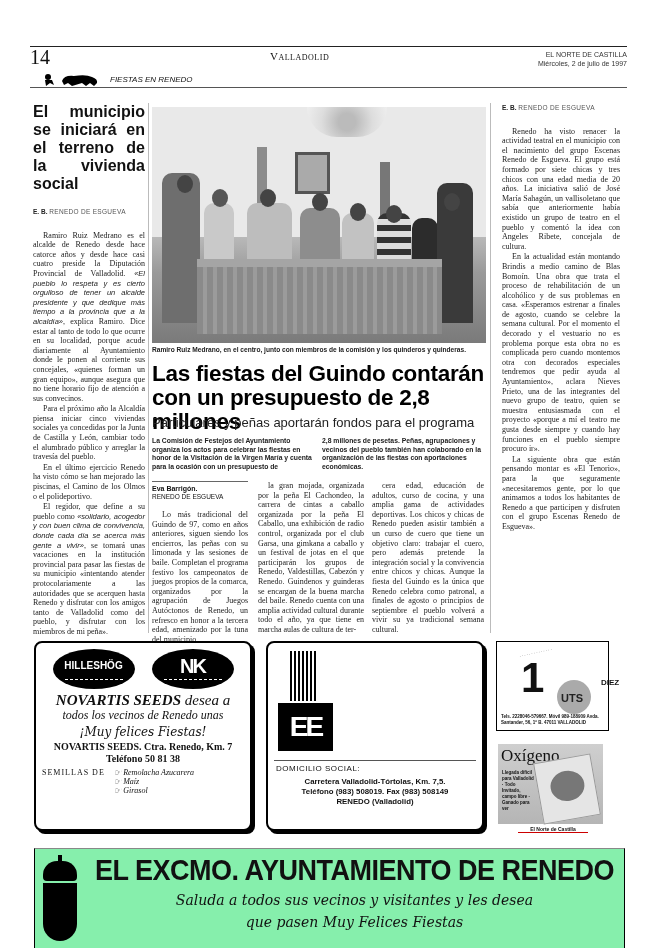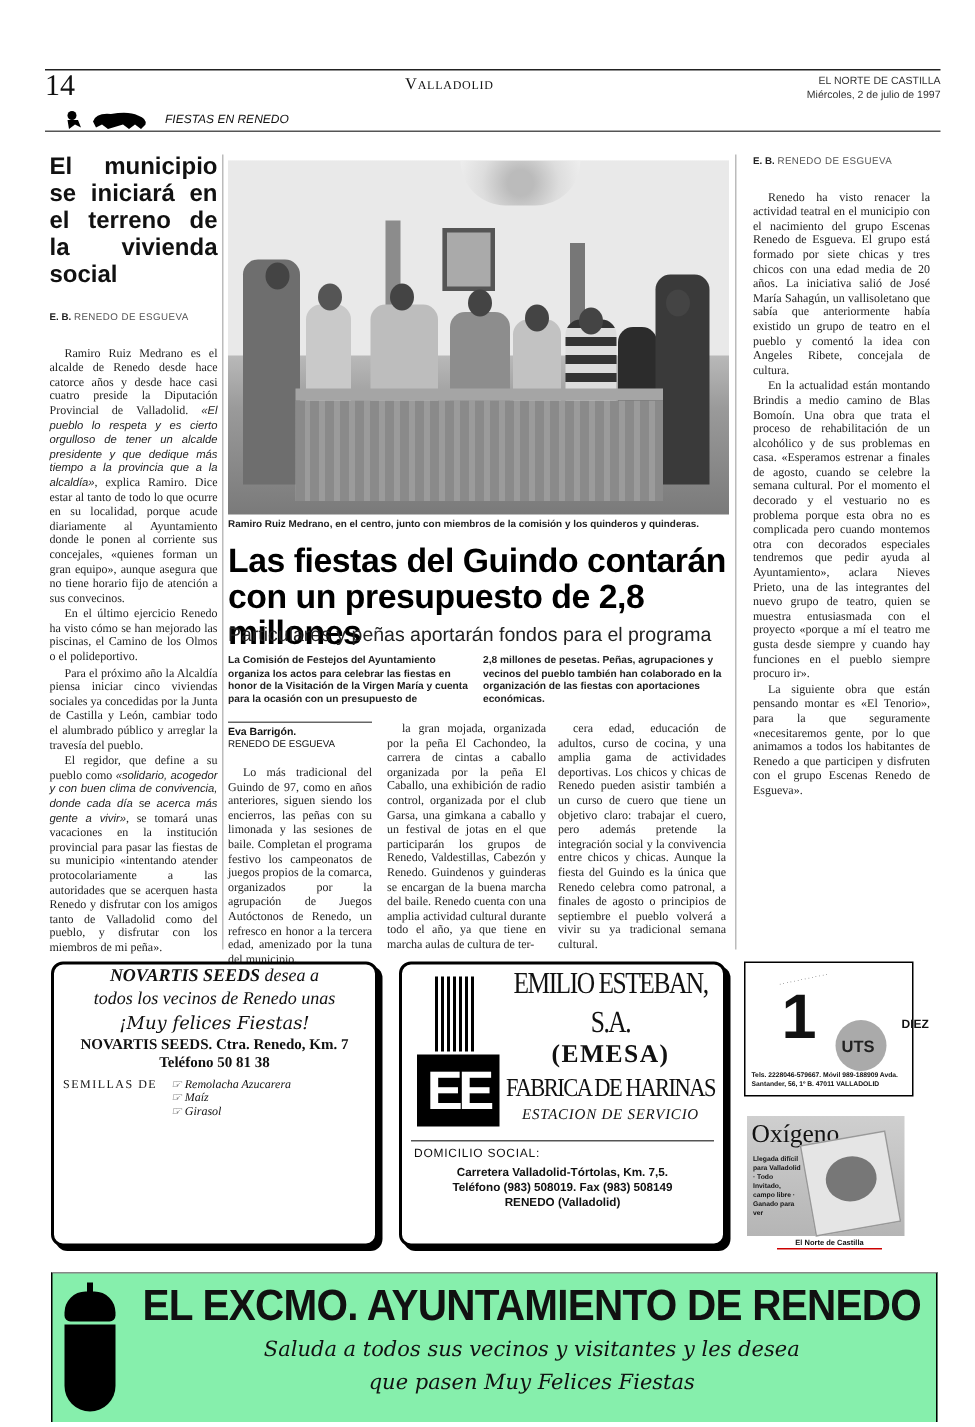--- a/index.html
+++ b/index.html
@@ -43,33 +43,33 @@
 
   .col-divider { position: absolute; width: 1px; background: #bbb; }
 
   
   .ad { position: absolute; background: #fff; border: 2px solid #000; border-radius: 8px; box-shadow: 3px 3px 0 #000; font-family: "Liberation Serif", serif; text-align: center; overflow: hidden; }
   .oval { display: inline-block; background: #000; color: #fff; border-radius: 50%; font-family: "Liberation Sans", sans-serif; font-weight: bold; }
   .ad-novartis .ovals { display: flex; justify-content: space-around; padding: 6px 8px 4px; }
   .ad-novartis .oval { width: 82px; height: 40px; line-height: 34px; font-size: 10px; position: relative; }
   .ad-novartis .oval.nk { font-size: 20px; letter-spacing: -2px; }
   .ad-novartis .oval::after { content:""; position:absolute; left:12px; right:12px; bottom:9px; border-bottom:1px dashed #fff; }
-  .ad-novartis .l1 { font-size: 12px; font-style: italic; line-height: 15px; }
+  .ad-novartis .l1 { font-size: 15px; font-style: italic; line-height: 15px; }
   .ad-novartis .l1 b { font-style: italic; }
   .ad-novartis .l2 { font-size: 12px; font-style: italic; line-height: 15px; }
   .ad-novartis .l3 { font-size: 12px; font-style: italic; line-height: 18px; font-family: "DejaVu Serif", serif; }
   .ad-novartis .l4 { font-size: 10px; font-weight: bold; line-height: 12px; }
   .ad-novartis .l5 { font-size: 10px; font-weight: bold; line-height: 12px; margin-bottom: 3px; }
   .ad-novartis .seeds { display: flex; text-align: left; padding-left: 6px; font-size: 8px; }
   .ad-novartis .seeds .lbl { width: 72px; letter-spacing: 1px; }
   .ad-novartis .seeds ul { list-style: none; font-style: italic; line-height: 9px; }
 
   .ad-emesa .logo { position: absolute; left: 10px; top: 8px; width: 55px; height: 100px; }
   .ad-emesa .logo .wheat { position:absolute; left:12px; top:0; width:28px; height:50px; background: repeating-linear-gradient(90deg,#000 0 2px,#fff 2px 4px); }
-  .ad-emesa .logo .ee { position:absolute; left:0; top:52px; width:55px; height:48px; background:#000; color:#fff; font-family:"Liberation Sans",sans-serif; font-weight:bold; font-size:36px; line-height:48px; letter-spacing:-3px; text-align:center; }
+  .ad-emesa .logo .ee { position:absolute; left:0; top:52px; width:55px; height:48px; background:#000; color:#fff; font-family:"Liberation Sans",sans-serif; font-weight:bold; font-size:28px; line-height:48px; letter-spacing:-3px; text-align:center; }
   .ad-emesa .txt { position: absolute; left: 68px; top: 4px; right: 4px; text-align: center; }
   .ad-emesa .n1 { font-size: 17px; letter-spacing: -1px; transform: scaleY(1.2); line-height: 22px; }
   .ad-emesa .n2 { font-size: 17px; font-weight: bold; letter-spacing: 1px; line-height: 24px; }
   .ad-emesa .n3 { font-size: 15px; letter-spacing: -1px; line-height: 22px; transform: scaleY(1.15); }
   .ad-emesa .n4 { font-size: 10px; font-style: italic; letter-spacing: 0.5px; line-height: 14px; }
   .ad-emesa .sep { position: absolute; left: 6px; right: 6px; top: 117px; border-top: 1px solid #555; }
   .ad-emesa .dom { position: absolute; left: 8px; top: 121px; font-family: "Liberation Sans", sans-serif; font-size: 8px; letter-spacing: 0.5px; }
   .ad-emesa .addr { position: absolute; left: 0; right: 0; top: 134px; font-family: "Liberation Sans", sans-serif; font-weight: bold; font-size: 7.8px; line-height: 10px; }
 
   .ad-diez { position: absolute; left: 496px; top: 641px; width: 113px; height: 90px; border: 1px solid #000; background: #fff; }
@@ -115,22 +115,22 @@
   <span class="label">FIESTAS EN RENEDO</span>
 </div>
 
 <div class="col" style="left:33px; top:103px; width:112px;">
   <h2 class="headline-side">El municipio se iniciará en el terreno de la vivienda social</h2>
   <div class="byline">
     <span>E. B.</span>
     <span class="loc">RENEDO DE ESGUEVA</span>
   </div>
   <p class="para"><span>Ramiro Ruiz Medrano es el alcalde de Renedo desde hace catorce años y desde hace casi cuatro preside la Diputación Provincial de Valladolid. </span><i>«El pueblo lo respeta y es cierto orgulloso de tener un alcalde presidente y que dedique más tiempo a la provincia que a la alcaldía»</i><span>, explica Ramiro. Dice estar al tanto de todo lo que ocurre en su localidad, porque acude diariamente al Ayuntamiento donde le ponen al corriente sus concejales, «quienes forman un gran equipo», aunque asegura que no tiene horario fijo de atención a sus convecinos.</span></p>
+  <p class="para"><span>Para el próximo año la Alcaldía piensa iniciar cinco viviendas sociales ya concedidas por la Junta de Castilla y León, cambiar todo el alumbrado público y arreglar la travesía del pueblo.</span></p>
   <p class="para"><span>En el último ejercicio Renedo ha visto cómo se han mejorado las piscinas, el Camino de los Olmos o el polideportivo.</span></p>
-  <p class="para"><span>Para el próximo año la Alcaldía piensa iniciar cinco viviendas sociales ya concedidas por la Junta de Castilla y León, cambiar todo el alumbrado público y arreglar la travesía del pueblo.</span></p>
   <p class="para"><span>El regidor, que define a su pueblo como </span><i>«solidario, acogedor y con buen clima de convivencia, donde cada día se acerca más gente a vivir»</i><span>, se tomará unas vacaciones en la institución provincial para pasar las fiestas de su municipio «intentando atender protocolariamente a las autoridades que se acerquen hasta Renedo y disfrutar con los amigos tanto de Valladolid como del pueblo, y disfrutar con los miembros de mi peña».</span></p>
 </div>
 
 <div class="photo">
   <div class="wall"></div>
   <div class="chandelier"></div>
   <div class="frame"></div>
   <div class="flag1"></div>
   <div class="flag2"></div>
   <div class="person" style="left:10px; width:38px; height:150px; background:#6e6e6e;"></div>
@@ -171,46 +171,44 @@
   <div class="byline">
     <span>E. B.</span>
     <span class="loc">RENEDO DE ESGUEVA</span>
   </div>
   <p class="para">Renedo ha visto renacer la actividad teatral en el municipio con el nacimiento del grupo Escenas Renedo de Esgueva. El grupo está formado por siete chicas y tres chicos con una edad media de 20 años. La iniciativa salió de José María Sahagún, un vallisoletano que sabía que anteriormente había existido un grupo de teatro en el pueblo y comentó la idea con Angeles Ribete, concejala de cultura.</p>
   <p class="para">En la actualidad están montando Brindis a medio camino de Blas Bomoín. Una obra que trata el proceso de rehabilitación de un alcohólico y de sus problemas en casa. «Esperamos estrenar a finales de agosto, cuando se celebre la semana cultural. Por el momento el decorado y el vestuario no es problema porque esta obra no es complicada pero cuando montemos otra con decorados especiales tendremos que pedir ayuda al Ayuntamiento», aclara Nieves Prieto, una de las integrantes del nuevo grupo de teatro, quien se muestra entusiasmada con el proyecto «porque a mí el teatro me gusta desde siempre y cuando hay funciones en el pueblo siempre procuro ir».</p>
   <p class="para">La siguiente obra que están pensando montar es «El Tenorio», para la que seguramente «necesitaremos gente, por lo que animamos a todos los habitantes de Renedo a que participen y disfruten con el grupo Escenas Renedo de Esgueva».</p>
 </div>
 
 <div class="ad ad-novartis" style="left:34px; top:641px; width:218px; height:190px;">
+  <div class="ovals">
+    <span class="oval">HILLESHÖG</span>
+    <span class="oval nk">NK</span>
+  </div>
   <div class="l1"><b>NOVARTIS SEEDS</b><span> desea a</span></div>
   <div class="l2">todos los vecinos de Renedo unas</div>
   <div class="l3">¡Muy felices Fiestas!</div>
   <div class="l4">NOVARTIS SEEDS. Ctra. Renedo, Km. 7</div>
   <div class="l5">Teléfono 50 81 38</div>
   <div class="seeds">
     <div class="lbl">SEMILLAS DE</div>
     <ul>
       <li>☞ <span>Remolacha Azucarera</span></li>
       <li>☞ <span>Maíz</span></li>
       <li>☞ <span>Girasol</span></li>
     </ul>
   </div>
 </div>
 
 <div class="ad ad-emesa" style="left:266px; top:641px; width:218px; height:190px;">
   <div class="logo">
     <div class="wheat"></div>
     <div class="ee">EE</div>
   </div>
-  <div class="txt">
-    <div class="n1">EMILIO ESTEBAN, S.A.</div>
-    <div class="n2">(EMESA)</div>
-    <div class="n3">FABRICA DE HARINAS</div>
-    <div class="n4">ESTACION DE SERVICIO</div>
-  </div>
   <div class="sep"></div>
   <div class="dom">DOMICILIO SOCIAL:</div>
   <div class="addr">
     <div>Carretera Valladolid-Tórtolas, Km. 7,5.</div>
     <div>Teléfono (983) 508019. Fax (983) 508149</div>
     <div>RENEDO (Valladolid)</div>
   </div>
 </div>
 
 <div class="ad-diez">

